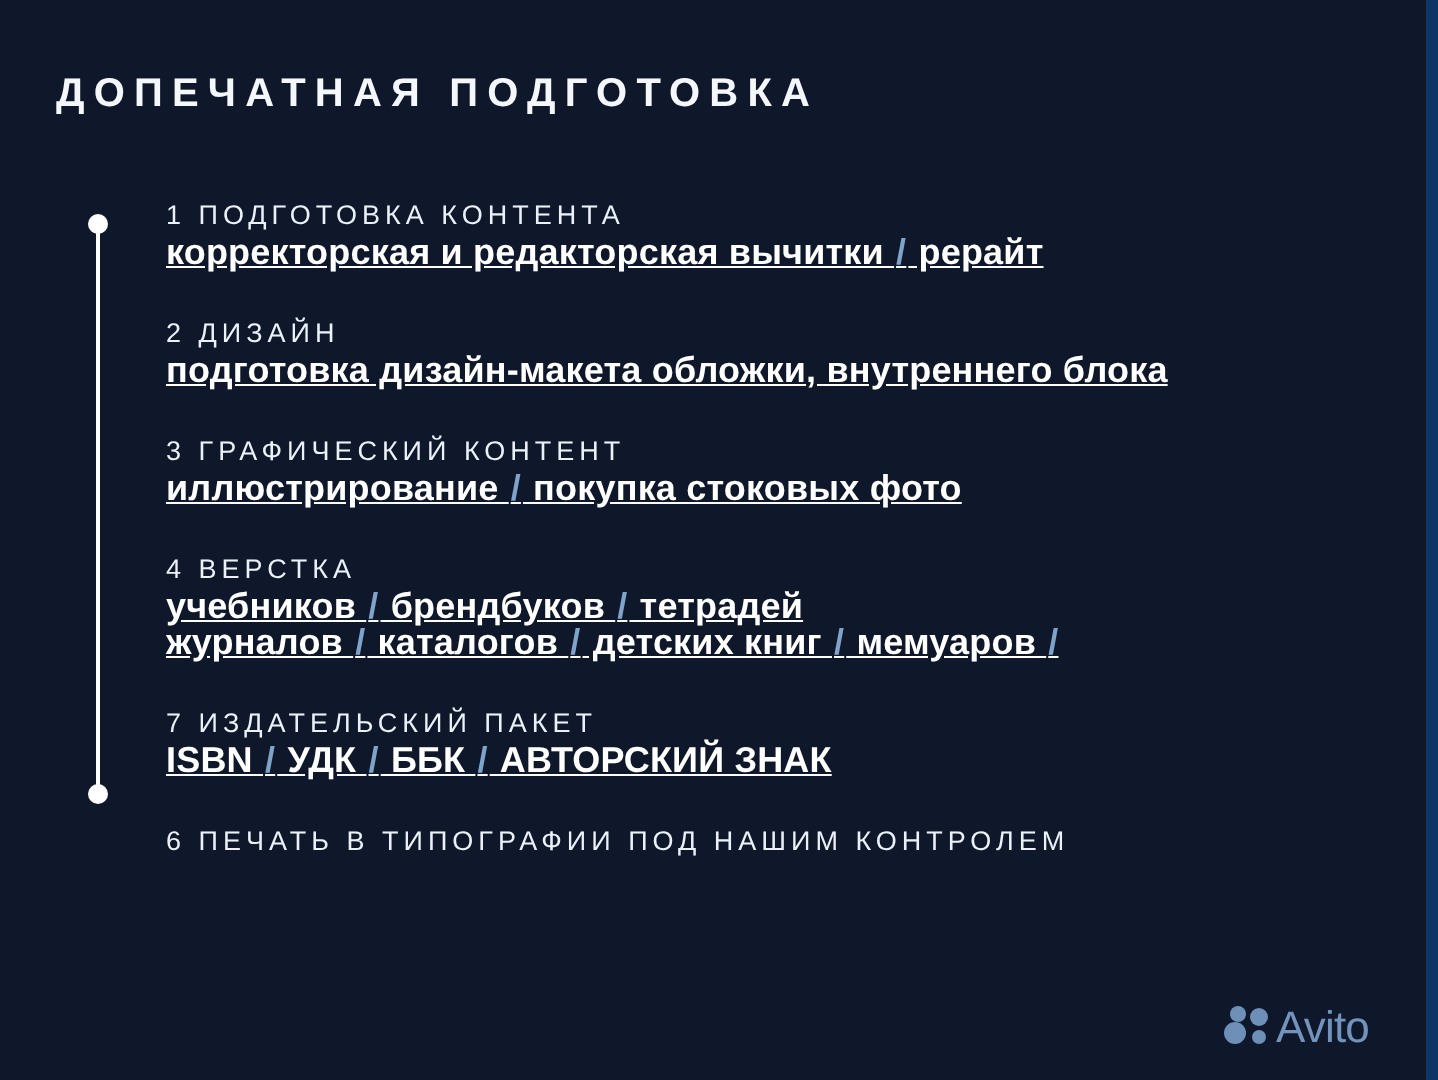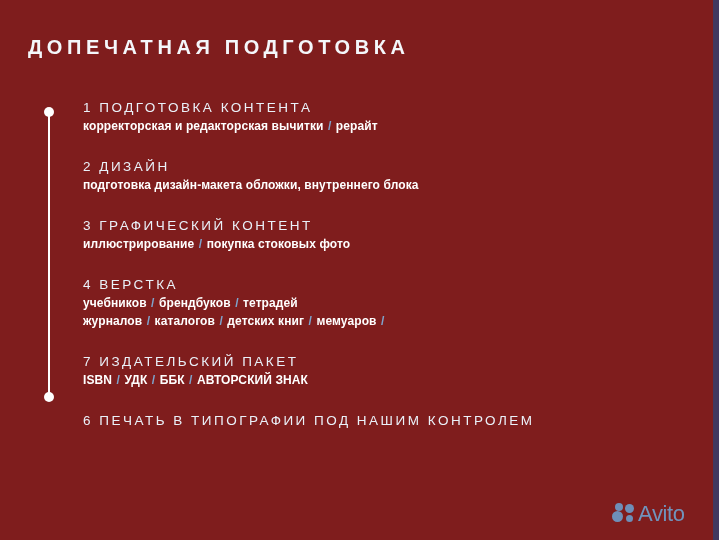--- a/index.html
+++ b/index.html
@@ -10,21 +10,21 @@
     width: 719px;
     height: 540px;
     overflow: hidden;
     font-family: "Liberation Sans", "DejaVu Sans", sans-serif;
     background: #0F559E;
   }
   #slide {
     position: relative;
     width: 719px;
     height: 540px;
-    background: #7f1d1d;
+    background: #0f172a;
     overflow: hidden;
   }
   
   #right-edge {
     position: absolute;
     top: 0;
     right: 0;
     width: 6px;
     height: 540px;
     background: #0E4F95;
@@ -84,25 +84,26 @@
   }
   .step-heading {
     font-size: 13.5px;
     font-weight: normal;
     color: #EAF1F9;
     letter-spacing: 2.5px;
     line-height: 19px;
     white-space: nowrap;
   }
   .step-detail {
-    font-size: 12px;
+    font-size: 18px;
     font-weight: bold;
     color: #FFFFFF;
     letter-spacing: .1px;
     line-height: 18px;
+    text-decoration: underline;
   }
   .step-detail .sep {
     color: #7FA4CC;
     font-weight: bold;
     padding: 0 1px;
   }
   .step.final .step-heading {
     letter-spacing: 2.5px;
   }
 

